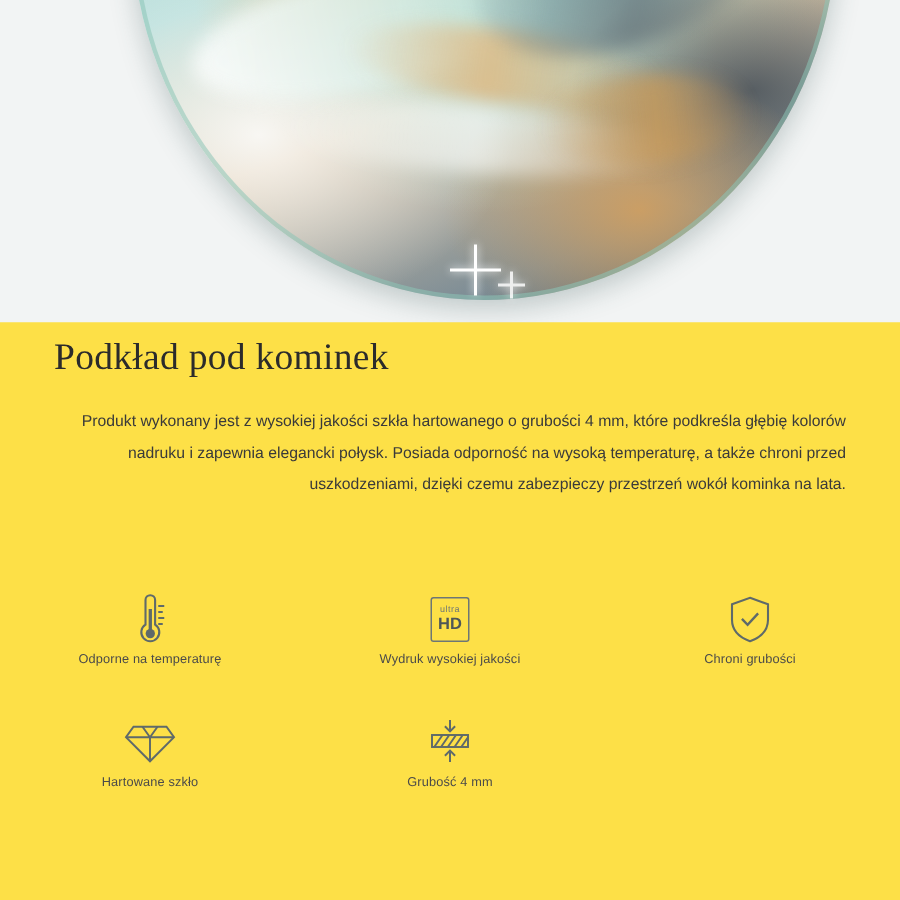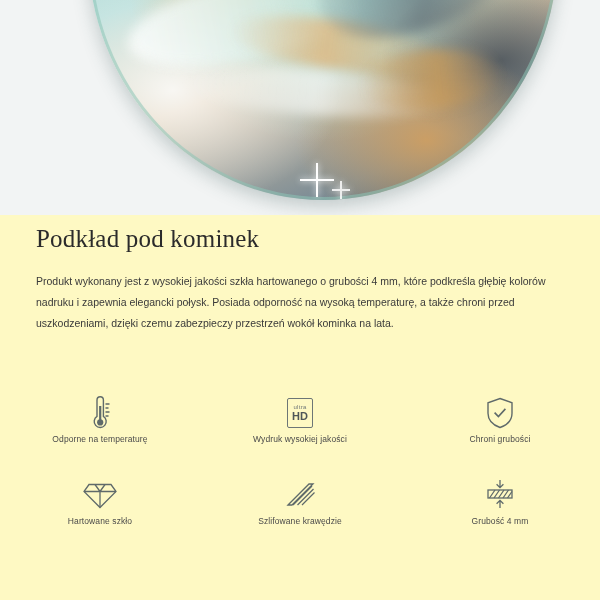--- a/index.html
+++ b/index.html
@@ -5,21 +5,21 @@
   * { box-sizing: border-box; margin: 0; padding: 0; }
   html, body {
     width: 600px; height: 600px;
     background: #ffffff;
     font-family: "Liberation Sans", sans-serif;
     overflow: hidden;
   }
   .page {
     position: relative;
     width: 600px; height: 600px;
-    background: #fef9c3;
+    background: #fde047;
   }
 
   
   .hero {
     position: absolute;
     top: 0; left: 0;
     width: 600px; height: 215px;
     overflow: hidden;
   }
   .hero-bg {
@@ -99,20 +99,21 @@
     font-weight: 400;
     letter-spacing: .2px;
   }
   .headline .line2 { display: block; }
   .body-copy {
     margin-top: 16px;
     font-size: 10.5px;
     line-height: 2.0;
     color: #3a3a3a;
     max-width: 540px;
+    text-align: right;
   }
 
   
   .features {
     position: absolute;
     left: 0; top: 392px;
     width: 600px;
     display: grid;
     grid-template-columns: repeat(3, 1fr);
     grid-template-rows: 78px 78px;
@@ -214,29 +215,20 @@
     <div class="feature">
       <div class="ico">
         <svg width="36" height="34" viewBox="0 0 36 34" fill="none" stroke="#5f6a6a" stroke-width="1.3">
           <path d="M7 6.5h22l5 7-16 16-16-16z"></path>
           <path d="M2 13.5h32M13 6.5l5 7M23 6.5l-5 7M18 13.5v16"></path>
         </svg>
       </div>
       <div class="cap">Hartowane szkło</div>
     </div>
 
-    <div class="feature">
-      <div class="ico">
-        <svg width="36" height="34" viewBox="0 0 36 34" fill="none" stroke="#5f6a6a" stroke-width="1.3">
-          <path d="M6 27 L27 6 L31 6 L10 27 Z"></path>
-          <path d="M11 27 L30 8M15.5 27 L31.5 11M20 27 L32.5 14.5"></path>
-        </svg>
-      </div>
-      <div class="cap">Szlifowane krawędzie</div>
-    </div>
 
     <div class="feature">
       <div class="ico">
         <svg width="34" height="36" viewBox="0 0 34 36" fill="none" stroke="#5f6a6a" stroke-width="1.3">
           <path d="M17 3v7M13.6 7.2 17 10.6l3.4-3.4"></path>
           <rect x="5" y="13" width="24" height="8"></rect>
           <path d="M6.5 21 L12 13M11 21 L16.5 13M15.5 21 L21 13M20 21 L25.5 13M24.5 21 L29 14.5"></path>
           <path d="M17 31v-7M13.6 26.8 17 23.4l3.4 3.4"></path>
         </svg>
       </div>

